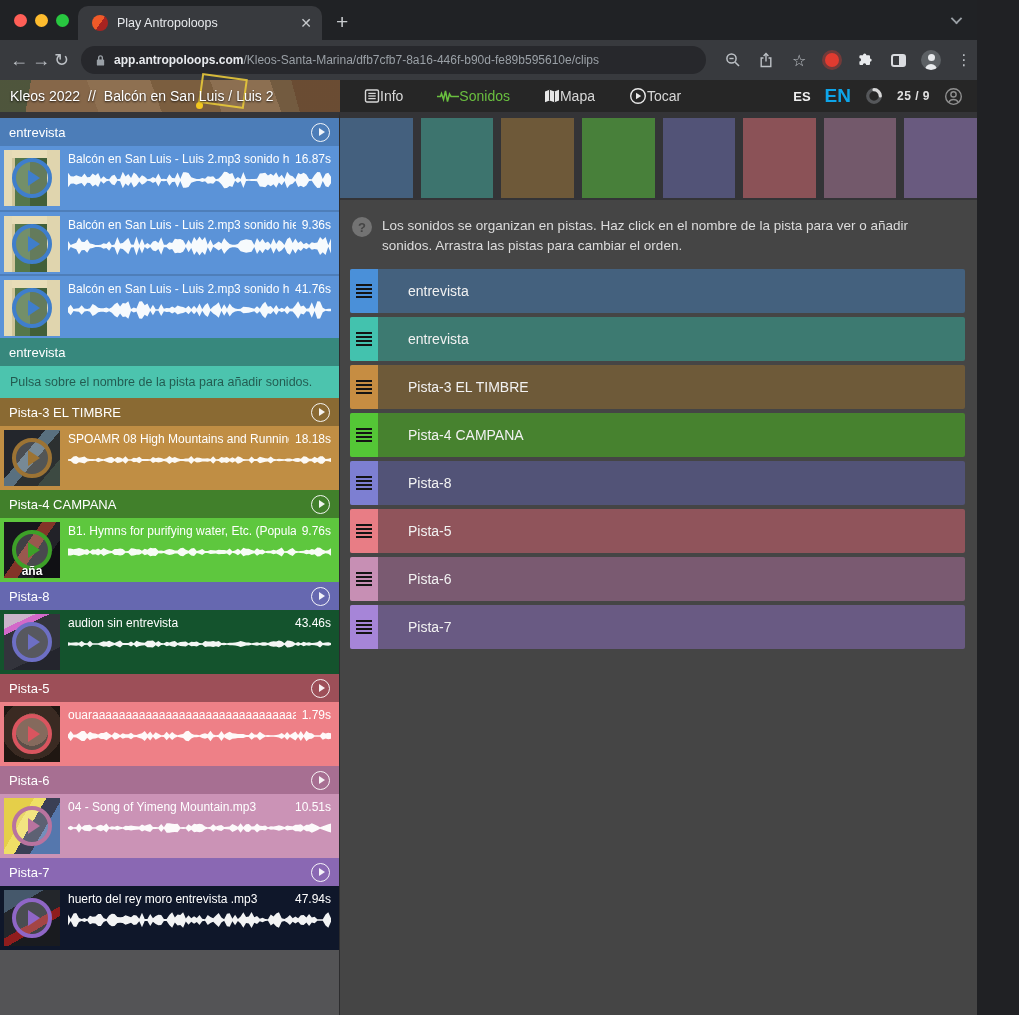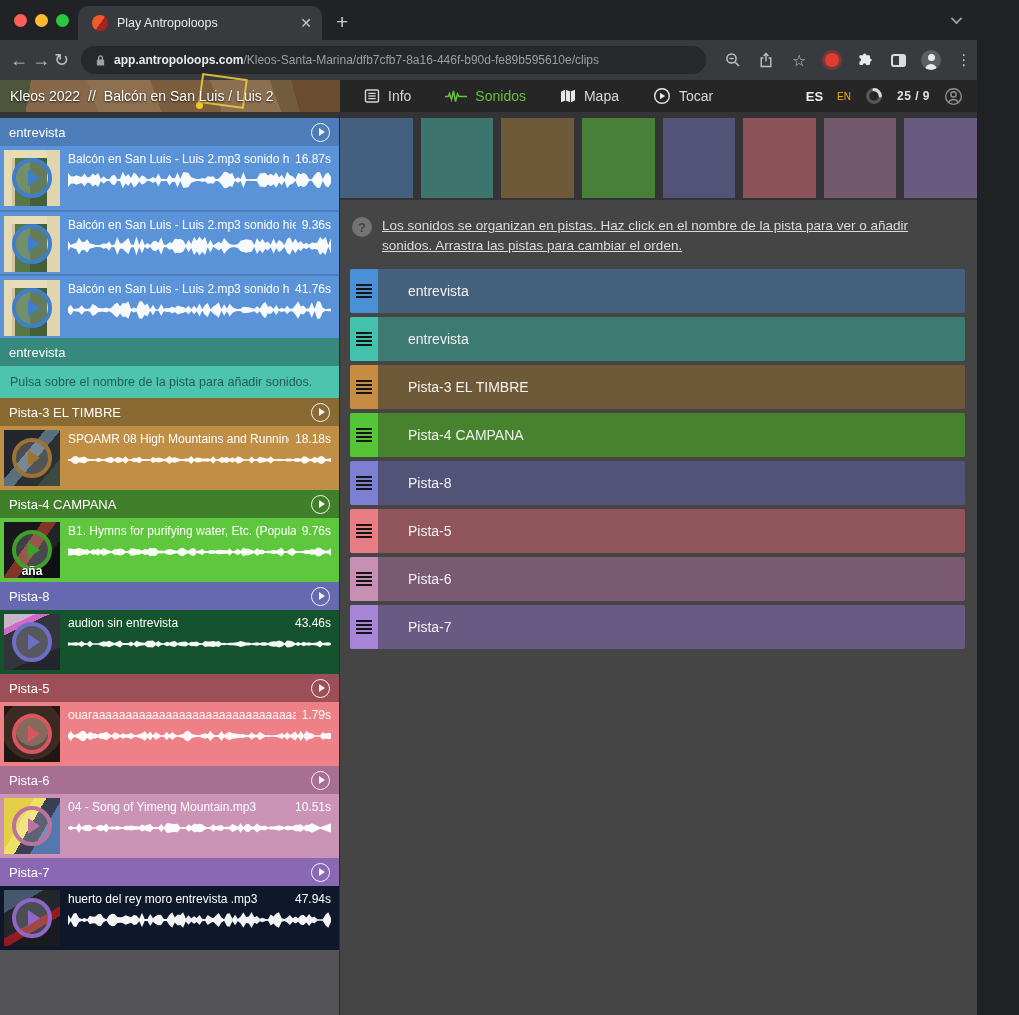--- a/index.html
+++ b/index.html
@@ -47,25 +47,25 @@
       linear-gradient(100deg, rgba(90,110,75,.9) 0 9%, rgba(0,0,0,0) 9%),
       linear-gradient(255deg, rgba(140,95,60,.85) 0 14%, rgba(0,0,0,0) 14%),
       linear-gradient(70deg,#b98d62 0 28%, #c59a6d 28% 46%, #a87e52 46% 63%, #c2996e 63% 80%, #9b7a54 80%);
   }
   .crumbwrap::before { content:""; position:absolute; inset:0; background:rgba(40,35,30,.35); }
   .crumb-pin { position:absolute; left:196px; bottom:3px; width:7px; height:7px; border-radius:50%; background:#f4c81d; }
   .crumb-outline { position:absolute; left:200px; top:-4px; width:46px; height:30px; border:2px solid #e8c93a; transform:rotate(8deg); opacity:.9; }
   .breadcrumb { position:relative; color:#fff; font-size:14px; padding-left:10px; white-space:nowrap;
     text-shadow:0 1px 2px rgba(0,0,0,.8); display:flex; gap:8px; align-items:center; }
   .nav-tabs { display:flex; align-items:center; gap:34px; padding-left:24px; flex:1; }
-  .ntab { display:flex; align-items:center; gap:8px; color:#d8d8d8; font-size:14px; }
+  .ntab { display:flex; align-items:center; color:#d8d8d8; font-size:14px; }
   .ntab.active { color:#6abf3f; }
   .hdr-right { display:flex; align-items:center; gap:14px; padding-right:14px; }
   .lang-es { color:#f0f0f0; font-size:13px; font-weight:bold; }
-  .lang-en { color:#eab308; font-size:10px; font-weight:normal; }
+  .lang-en { color:#0ea5e9; font-size:19px; font-weight:bold; }
   .counter { color:#e0e0e0; font-size:12px; font-weight:bold; letter-spacing:.5px; }
 
   
   .content { flex:1; display:flex; min-height:0; }
   .sidebar { width:340px; flex-shrink:0; background:#545456; border-top:6px solid #343437; border-right:1px solid #2c2c2e; overflow:hidden; }
   .mainarea { flex:1; background:#454545; display:flex; flex-direction:column; min-width:0; }
 
   
   .sec-head { height:28px; display:flex; align-items:center; padding:0 9px; }
   .sec-title { color:#fff; font-size:13px; flex:1; white-space:nowrap; overflow:hidden; }
@@ -98,21 +98,21 @@
   .th-face { background:radial-gradient(circle at 50% 42%,#6b4a3a 0 38%,#3a2a22 38% 70%,#201712 70%); }
   .th-yimeng { background:linear-gradient(120deg,#e5cf49 0 34%,#efe066 34% 48%,#3a3f55 48% 66%,#5577ad 66%); }
   .th-huerto { background:linear-gradient(150deg,#45586b 0 26%,#23262b 26% 55%,#8f1d1d 55% 66%,#191b1f 66%); }
 
   
   .swatch-band { background:#343437; padding:6px 0 2px; }
   .swatches { display:grid; grid-template-columns:repeat(8,1fr); gap:8px; height:80px; }
   .help-row { display:flex; gap:10px; align-items:flex-start; padding:16px 26px 0 12px; }
   .help-ic { width:20px; height:20px; border-radius:50%; background:#737373; color:#454545;
     font-size:13px; font-weight:bold; display:flex; align-items:center; justify-content:center; flex-shrink:0; margin-top:1px; }
-  .help-text { color:#dcdcdc; font-size:13.5px; line-height:1.45;text-decoration:underline; }
+  .help-text { color:#dcdcdc; font-size:13.5px; line-height:1.45; }
   .tracklist { margin:14px 12px 0 10px; display:flex; flex-direction:column; gap:4px; }
   .track-row { height:44px; display:flex; align-items:stretch; border-radius:2px; overflow:hidden; }
   .track-handle { width:28px; flex-shrink:0; display:flex; align-items:center; justify-content:center; cursor:grab; }
   .bars { width:16px; height:14px; background:repeating-linear-gradient(to bottom,#141414 0 2px,transparent 2px 4px); }
   .track-label { color:#f2f2f2; font-size:14px; display:flex; align-items:center; padding-left:30px; flex:1; white-space:nowrap; overflow:hidden; }
 
   svg.icon { display:block; }
 </style>
 </head>
 <body>

